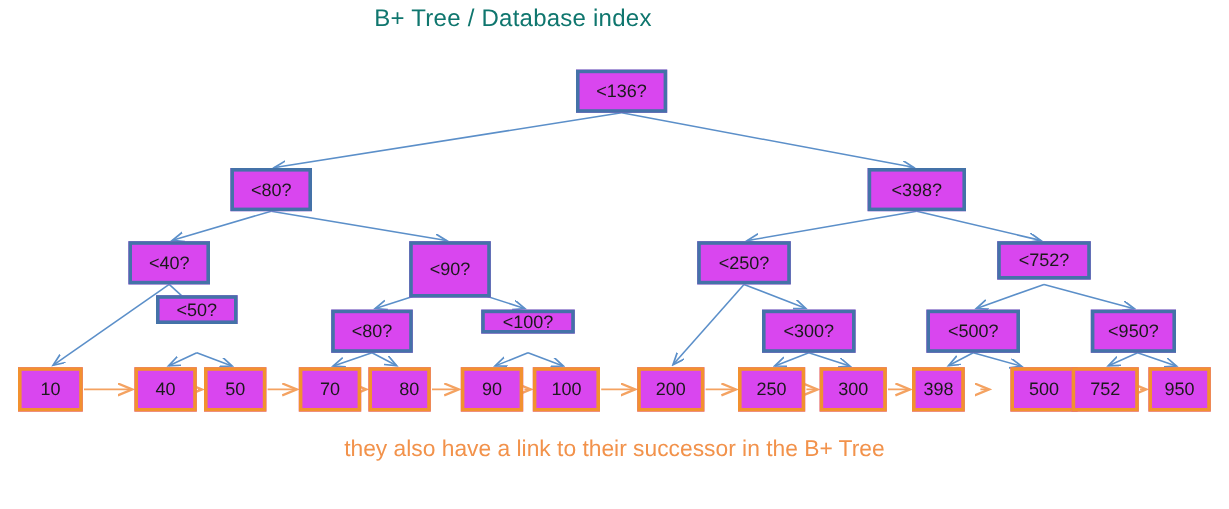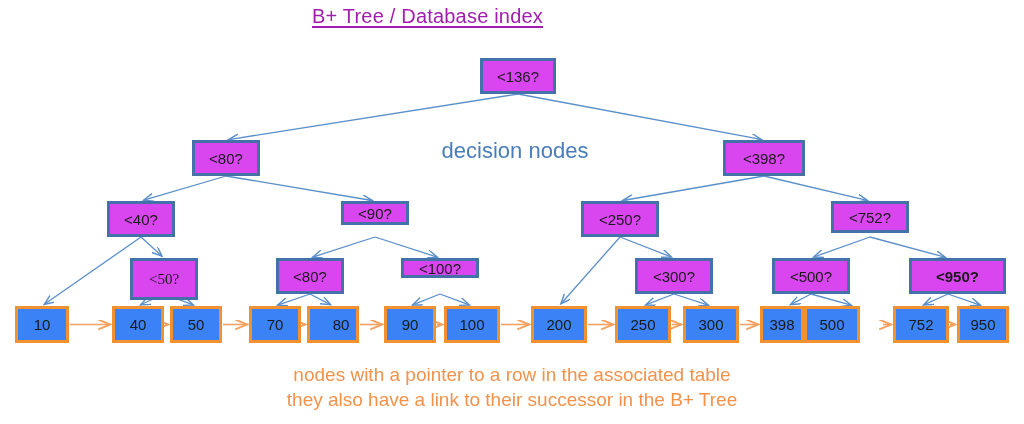--- a/index.html
+++ b/index.html
@@ -10,22 +10,21 @@
     overflow:hidden;
     position:relative;
   }
   #stage{position:absolute;left:0;top:0;width:1024px;height:424px;}
 
   
   #title{
     position:absolute;left:0;top:5px;width:855px;
     text-align:center;
     font-size:20px;
-    color:#a21caf;
-    text-decoration:underline;
+    color:#0f766e;
     text-underline-offset:3px;
     letter-spacing:.2px;
   }
 
   
   #edges{position:absolute;left:0;top:0;width:1024px;height:424px;}
 
   
   .dnode{
     position:absolute;
@@ -36,21 +35,21 @@
     font-size:15px;
     display:flex;align-items:center;justify-content:center;
     z-index:3;
     white-space:nowrap;
   }
 
   
   .lnode{
     position:absolute;
     box-sizing:border-box;
-    background:#3b82f6;
+    background:#d946ef;
     border:3px solid #f2912f;
     color:#1a1a1a;
     font-size:15px;
     display:flex;align-items:center;justify-content:center;
     z-index:3;
   }
 
   
   #decision-label{
     position:absolute;
@@ -138,45 +137,45 @@
       </div>
       <div class="dnode" style="left: 192px; top: 140px; width: 68px; height: 36px;">
         <span>&lt;80?</span>
       </div>
       <div class="dnode" style="left: 723px; top: 140px; width: 82px; height: 36px;">
         <span>&lt;398?</span>
       </div>
       <div class="dnode" style="left: 107px; top: 201px; width: 68px; height: 36px;">
         <span>&lt;40?</span>
       </div>
-      <div class="dnode" style="left: 341px; top: 201px; width: 68px; height: 24px;">
+      <div class="dnode" style="left: 341px; top: 201px; width: 68px; height: 47px;">
         <span>&lt;90?</span>
       </div>
       <div class="dnode" style="left: 581px; top: 201px; width: 78px; height: 36px;">
         <span>&lt;250?</span>
       </div>
       <div class="dnode" style="left: 831px; top: 201px; width: 78px; height: 32px;">
         <span>&lt;752?</span>
       </div>
-      <div class="dnode" style="left: 130px; top: 258px; width: 68px; height: 42px; font-family: Liberation Serif, serif;">
+      <div class="dnode" style="left: 130px; top: 246px; width: 68px; height: 24px;">
         <span>&lt;50?</span>
       </div>
       <div class="dnode" style="left: 276px; top: 258px; width: 68px; height: 36px;">
         <span>&lt;80?</span>
       </div>
       <div class="dnode" style="left: 401px; top: 258px; width: 78px; height: 20px;">
         <span>&lt;100?</span>
       </div>
       <div class="dnode" style="left: 635px; top: 258px; width: 78px; height: 36px;">
         <span>&lt;300?</span>
       </div>
       <div class="dnode" style="left: 772px; top: 258px; width: 78px; height: 36px;">
         <span>&lt;500?</span>
       </div>
-      <div class="dnode" style="left: 909px; top: 258px; width: 97px; height: 36px; font-weight: bold;">
+      <div class="dnode" style="left: 909px; top: 258px; width: 71px; height: 36px;">
         <span>&lt;950?</span>
       </div>
       <div class="lnode" style="left: 15px; top: 306px; width: 54px; height: 37px;">
         <span>10</span>
       </div>
       <div class="lnode" style="left: 112px; top: 306px; width: 52px; height: 37px;">
         <span>40</span>
       </div>
       <div class="lnode" style="left: 170px; top: 306px; width: 52px; height: 37px;">
         <span>50</span>
@@ -198,31 +197,29 @@
       </div>
       <div class="lnode" style="left: 615px; top: 306px; width: 56px; height: 37px;">
         <span>250</span>
       </div>
       <div class="lnode" style="left: 683px; top: 306px; width: 56px; height: 37px;">
         <span>300</span>
       </div>
       <div class="lnode" style="left: 760px; top: 306px; width: 44px; height: 37px;">
         <span>398</span>
       </div>
-      <div class="lnode" style="left: 804px; top: 306px; width: 56px; height: 37px;">
+      <div class="lnode" style="left: 842px; top: 306px; width: 56px; height: 37px;">
         <span>500</span>
       </div>
       <div class="lnode" style="left: 893px; top: 306px; width: 56px; height: 37px;">
         <span>752</span>
       </div>
       <div class="lnode" style="left: 957px; top: 306px; width: 52px; height: 37px;">
         <span>950</span>
       </div>
     </div>
 
-  <div id="decision-label">decision nodes</div>
 
   <div id="caption">
-    <span class="cap-line">nodes with a pointer to a row in the associated table</span>
     <span class="cap-line">they also have a link to their successor in the B+ Tree</span>
   </div>
 
 </div>
 
 </body></html>

